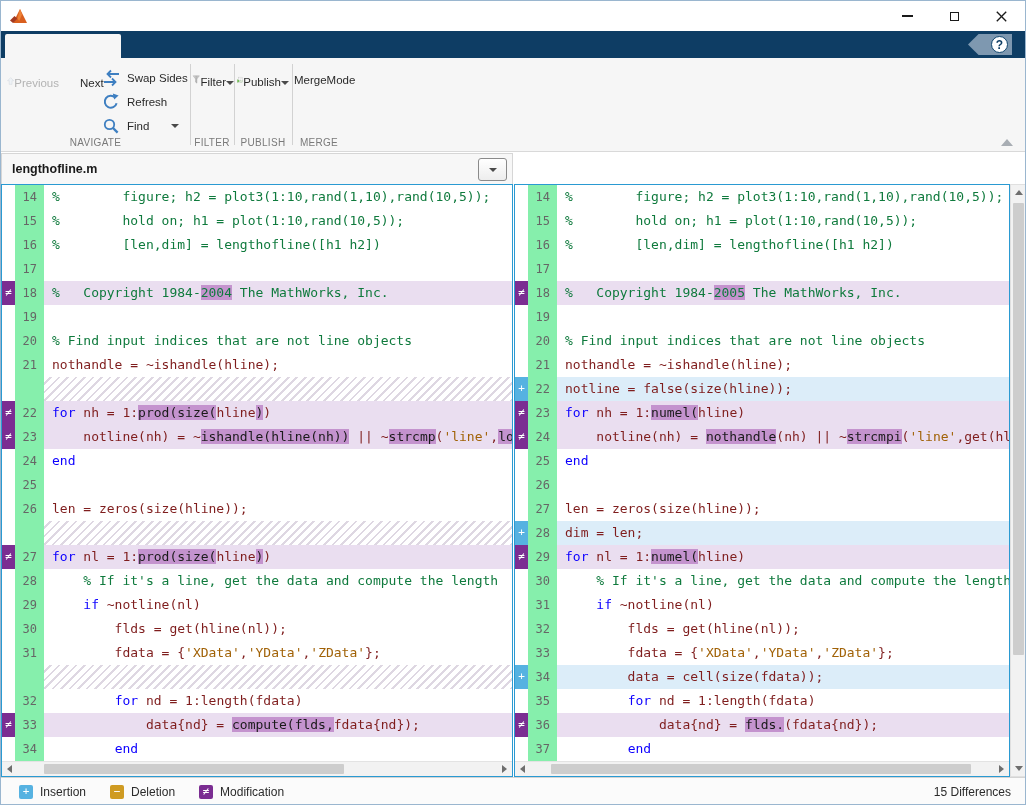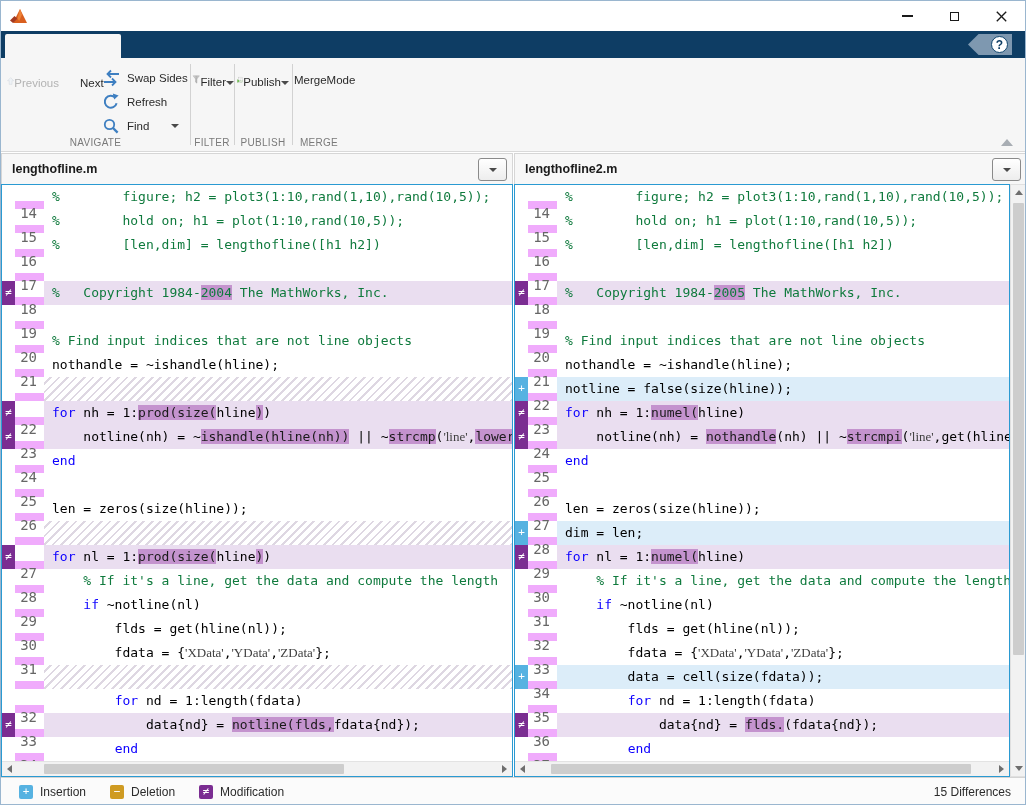--- a/index.html
+++ b/index.html
@@ -43,27 +43,27 @@
   .hdrop{position:absolute;right:5px;top:4px;width:27px;height:21px;border:1px solid #8a8a8a;border-radius:3px;
     background:linear-gradient(#ffffff,#ededed);display:flex;align-items:center;justify-content:center;}
   
   .codewrap{position:absolute;top:183px;height:593px;border:1px solid #2a9ad2;box-sizing:border-box;background:#fff;overflow:hidden;}
   .codewrap.left{left:0;width:512px;}
   .codewrap.right{left:513px;width:496px;}
   .crow{display:flex;height:24px;}
   .badge{flex:0 0 13px;width:13px;font-family:"DejaVu Sans Mono",monospace;font-size:11px;line-height:24px;text-align:center;color:#fff;}
   .badge.bmod{background:#7b2d92;}
   .badge.bins{background:#56b2e1;}
-  .ln{flex:0 0 29px;background:#f0abfc;font-family:"DejaVu Sans Mono",monospace;font-size:14px;line-height:24px;
-    color:#666;text-align:right;padding-right:7px;box-sizing:border-box;margin-top:16px;}
+  .ln{flex:0 0 29px;background:#86efac;font-family:"DejaVu Sans Mono",monospace;font-size:12px;line-height:24px;
+    color:#666;text-align:right;padding-right:7px;box-sizing:border-box;}
   .codeline{flex:1;font-family:"DejaVu Sans Mono",monospace;font-size:13px;line-height:24px;white-space:pre;overflow:hidden;padding-left:8px;color:#1a1a1a;}
   .crow.mod .codeline{background:#eadef0;}
   .crow.ins .codeline{background:#dcedf9;}
   .crow.hatch .codeline{background:repeating-linear-gradient(135deg,#ffffff 0 4px,#ded7e2 4px 6px);}
-  .tp{color:#000000;margin-top:36px;} .tc{color:#0f7a3d;} .tk{color:#0d00ff;} .ts{color:#404040;font-family:Liberation Serif, serif;}
+  .tp{color:#7f1d1d;margin-top:36px;} .tc{color:#0f7a3d;} .tk{color:#0d00ff;} .ts{color:#a16207;}
   .th{background:#c493ce;color:#1a1a1a;} .thc{background:#c493ce;color:#0f7a3d;}
   
   .hscroll{position:absolute;left:0;right:0;bottom:0;height:15px;background:#f2f2f2;border-top:1px solid #e3e3e3;box-sizing:border-box;}
   .hthumb{position:absolute;top:2px;height:10px;background:#cdcdcd;border-radius:1px;}
   .sarrow{position:absolute;width:15px;height:14px;display:flex;align-items:center;justify-content:center;}
   .tri-left{width:0;height:0;border-top:4px solid transparent;border-bottom:4px solid transparent;border-right:5px solid #6e6e6e;}
   .tri-right{width:0;height:0;border-top:4px solid transparent;border-bottom:4px solid transparent;border-left:5px solid #6e6e6e;}
   .tri-up{width:0;height:0;border-left:4px solid transparent;border-right:4px solid transparent;border-bottom:5px solid #6e6e6e;}
   .tri-down{width:0;height:0;border-left:4px solid transparent;border-right:4px solid transparent;border-top:5px solid #6e6e6e;}
   .vscroll{position:absolute;left:1009px;top:183px;width:17px;height:593px;background:#f2f2f2;border:1px solid #e0e0e0;box-sizing:border-box;}
@@ -224,26 +224,20 @@
 
     <div class="collapsebtn"></div>
   </div>
 
   <div class="paneheader left">
     <span class="fname">lengthofline.m</span>
     <div class="hdrop">
         <span class="caret"></span>
       </div>
   </div>
-  <div class="paneheader right">
-    <span class="fname">lengthofline2.m</span>
-    <div class="hdrop">
-        <span class="caret"></span>
-      </div>
-  </div>
 
   <div class="codewrap left">
     <div id="left-code">
         <div class="crow same">
           <span class="badge"></span>
           <span class="ln">14</span>
           <span class="codeline"><span class="tc">%        figure; h2 = plot3(1:10,rand(1,10),rand(10,5));</span></span>
         </div>
         <div class="crow same">
           <span class="badge"></span>
@@ -346,21 +340,21 @@
           <span class="codeline"></span>
         </div>
         <div class="crow same">
           <span class="badge"></span>
           <span class="ln">32</span>
           <span class="codeline"><span class="tp">        </span><span class="tk">for</span><span class="tp"> nd = 1:length(fdata)</span></span>
         </div>
         <div class="crow mod">
           <span class="badge bmod">≠</span>
           <span class="ln">33</span>
-          <span class="codeline"><span class="tp">            data{nd} = </span><span class="th">notline(</span><span class="th">flds,</span><span class="tp">fdata{nd});</span></span>
+          <span class="codeline"><span class="tp">            data{nd} = </span><span class="th">compute(</span><span class="th">flds,</span><span class="tp">fdata{nd});</span></span>
         </div>
         <div class="crow same">
           <span class="badge"></span>
           <span class="ln">34</span>
           <span class="codeline"><span class="tp">        </span><span class="tk">end</span></span>
         </div>
       </div>
     <div class="hscroll">
       <span class="sarrow" style="left:0;">
           <span class="tri-left"></span>

